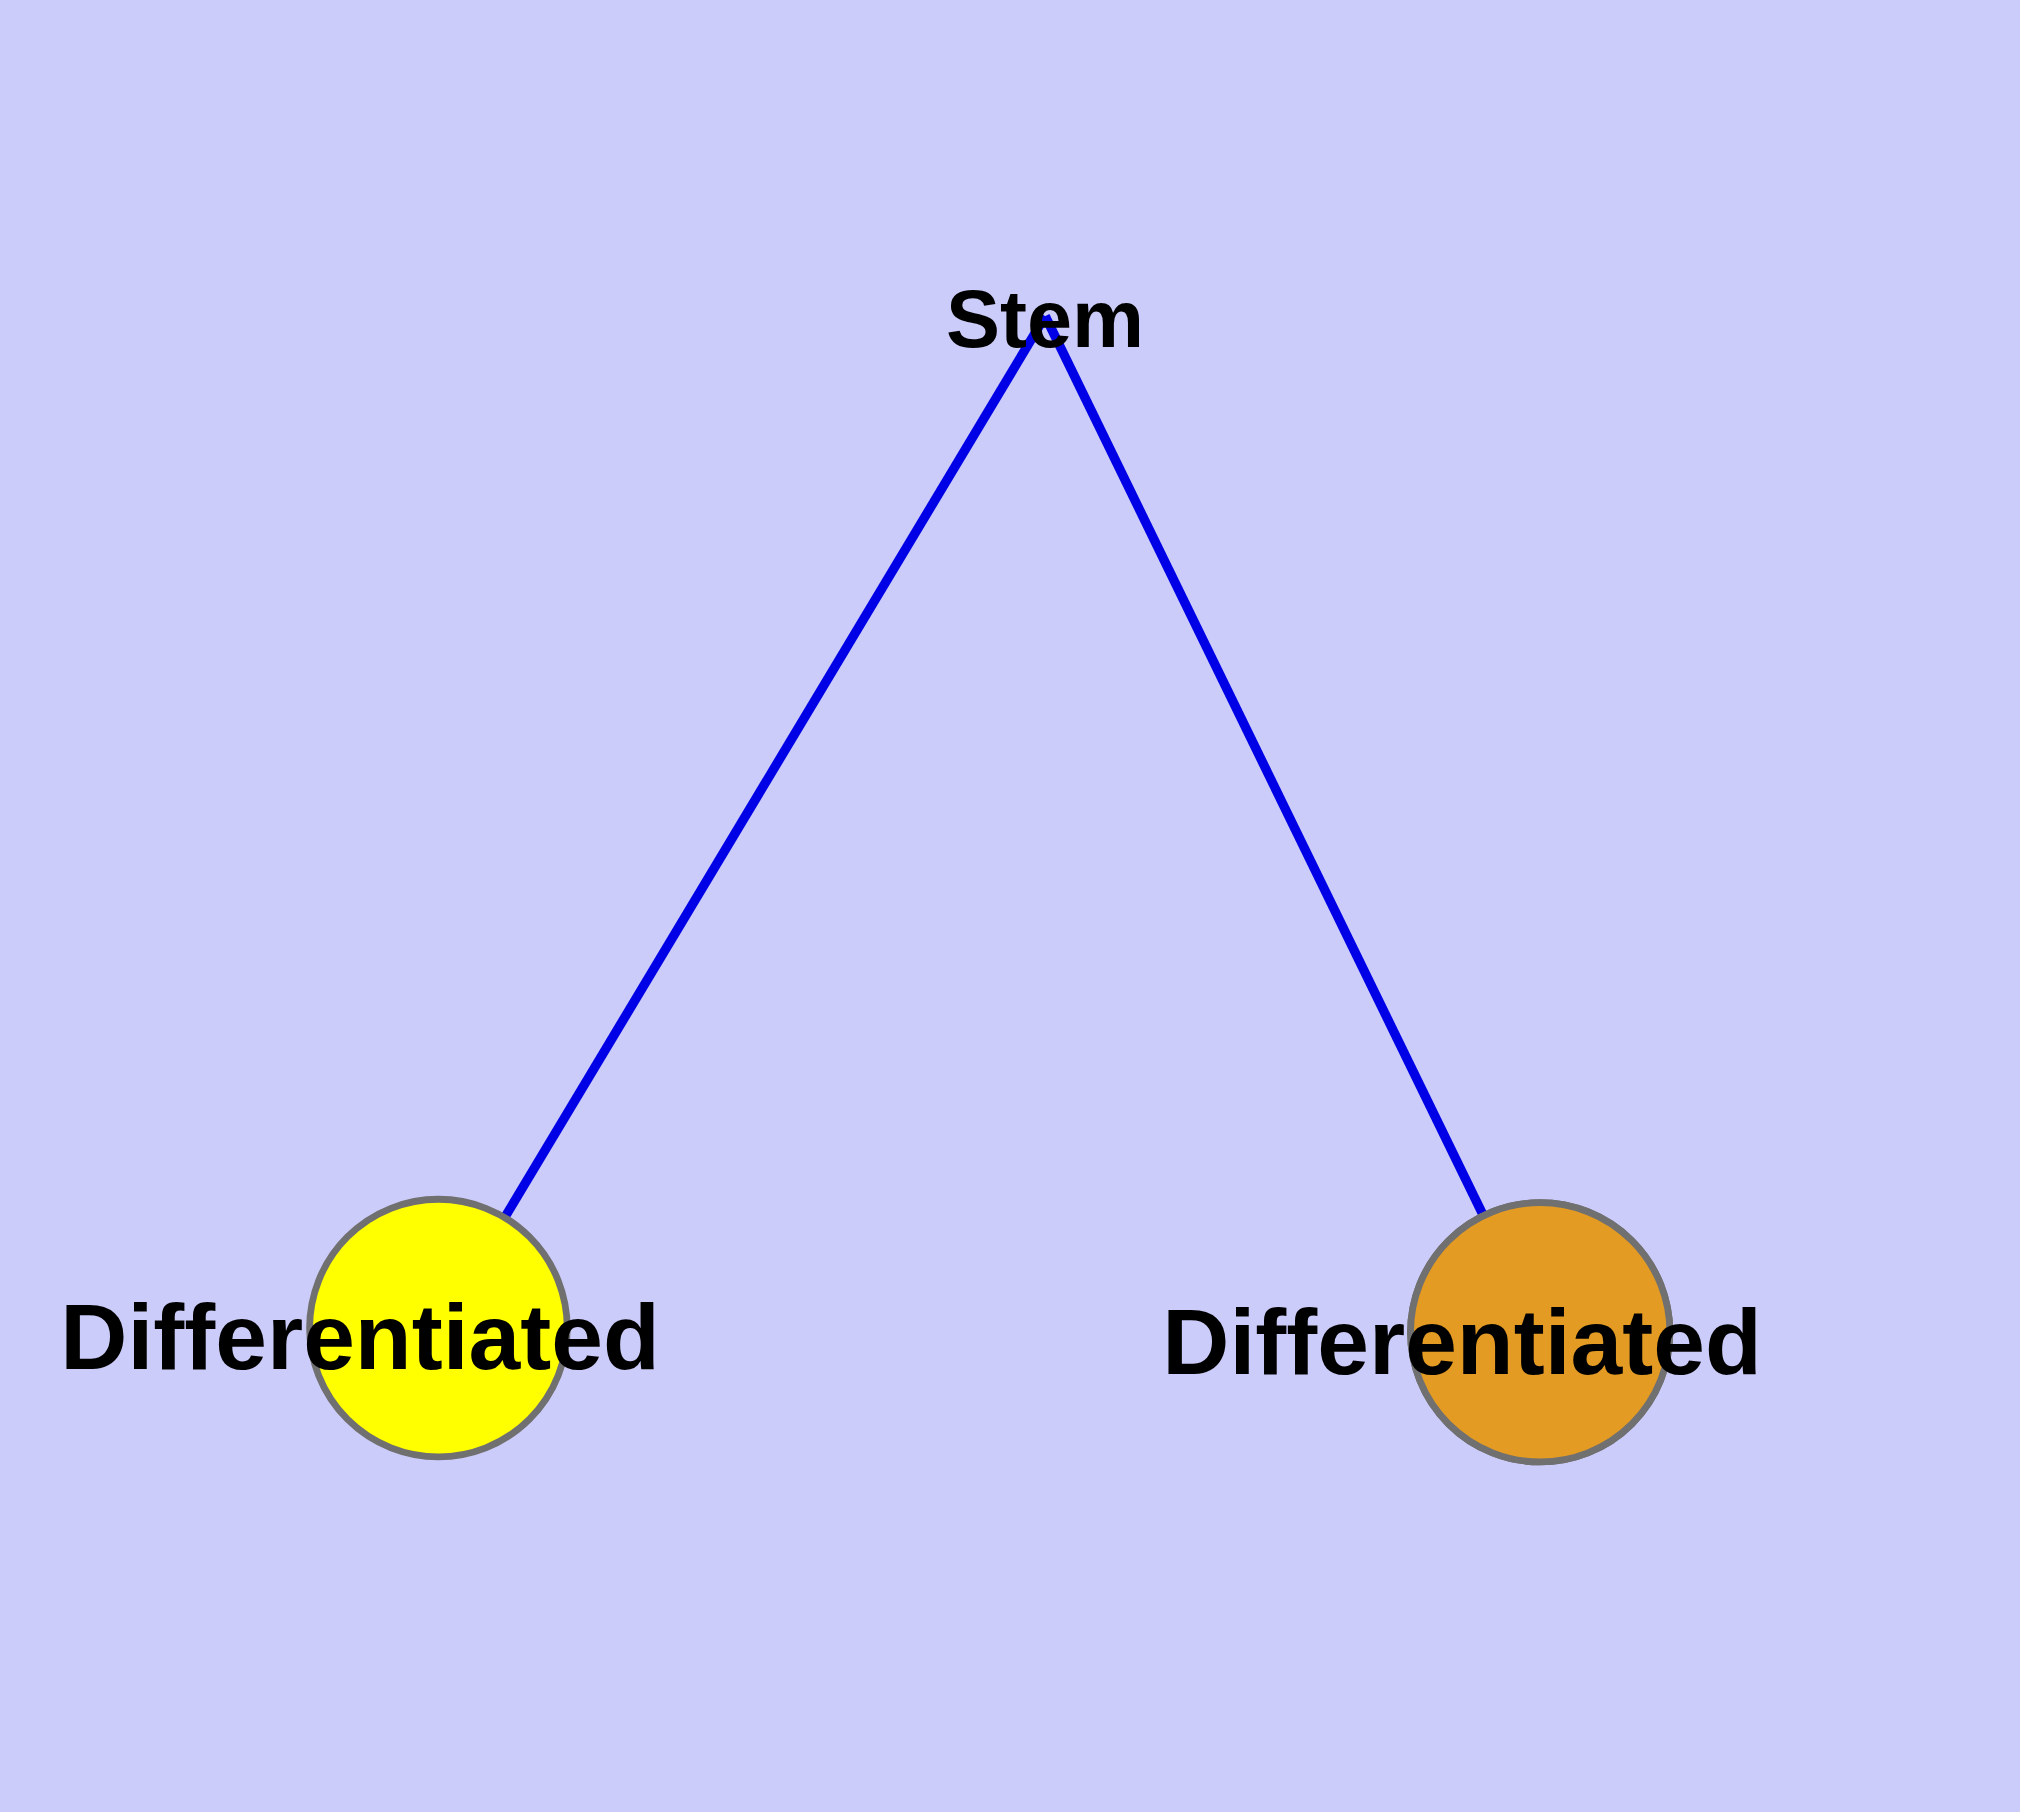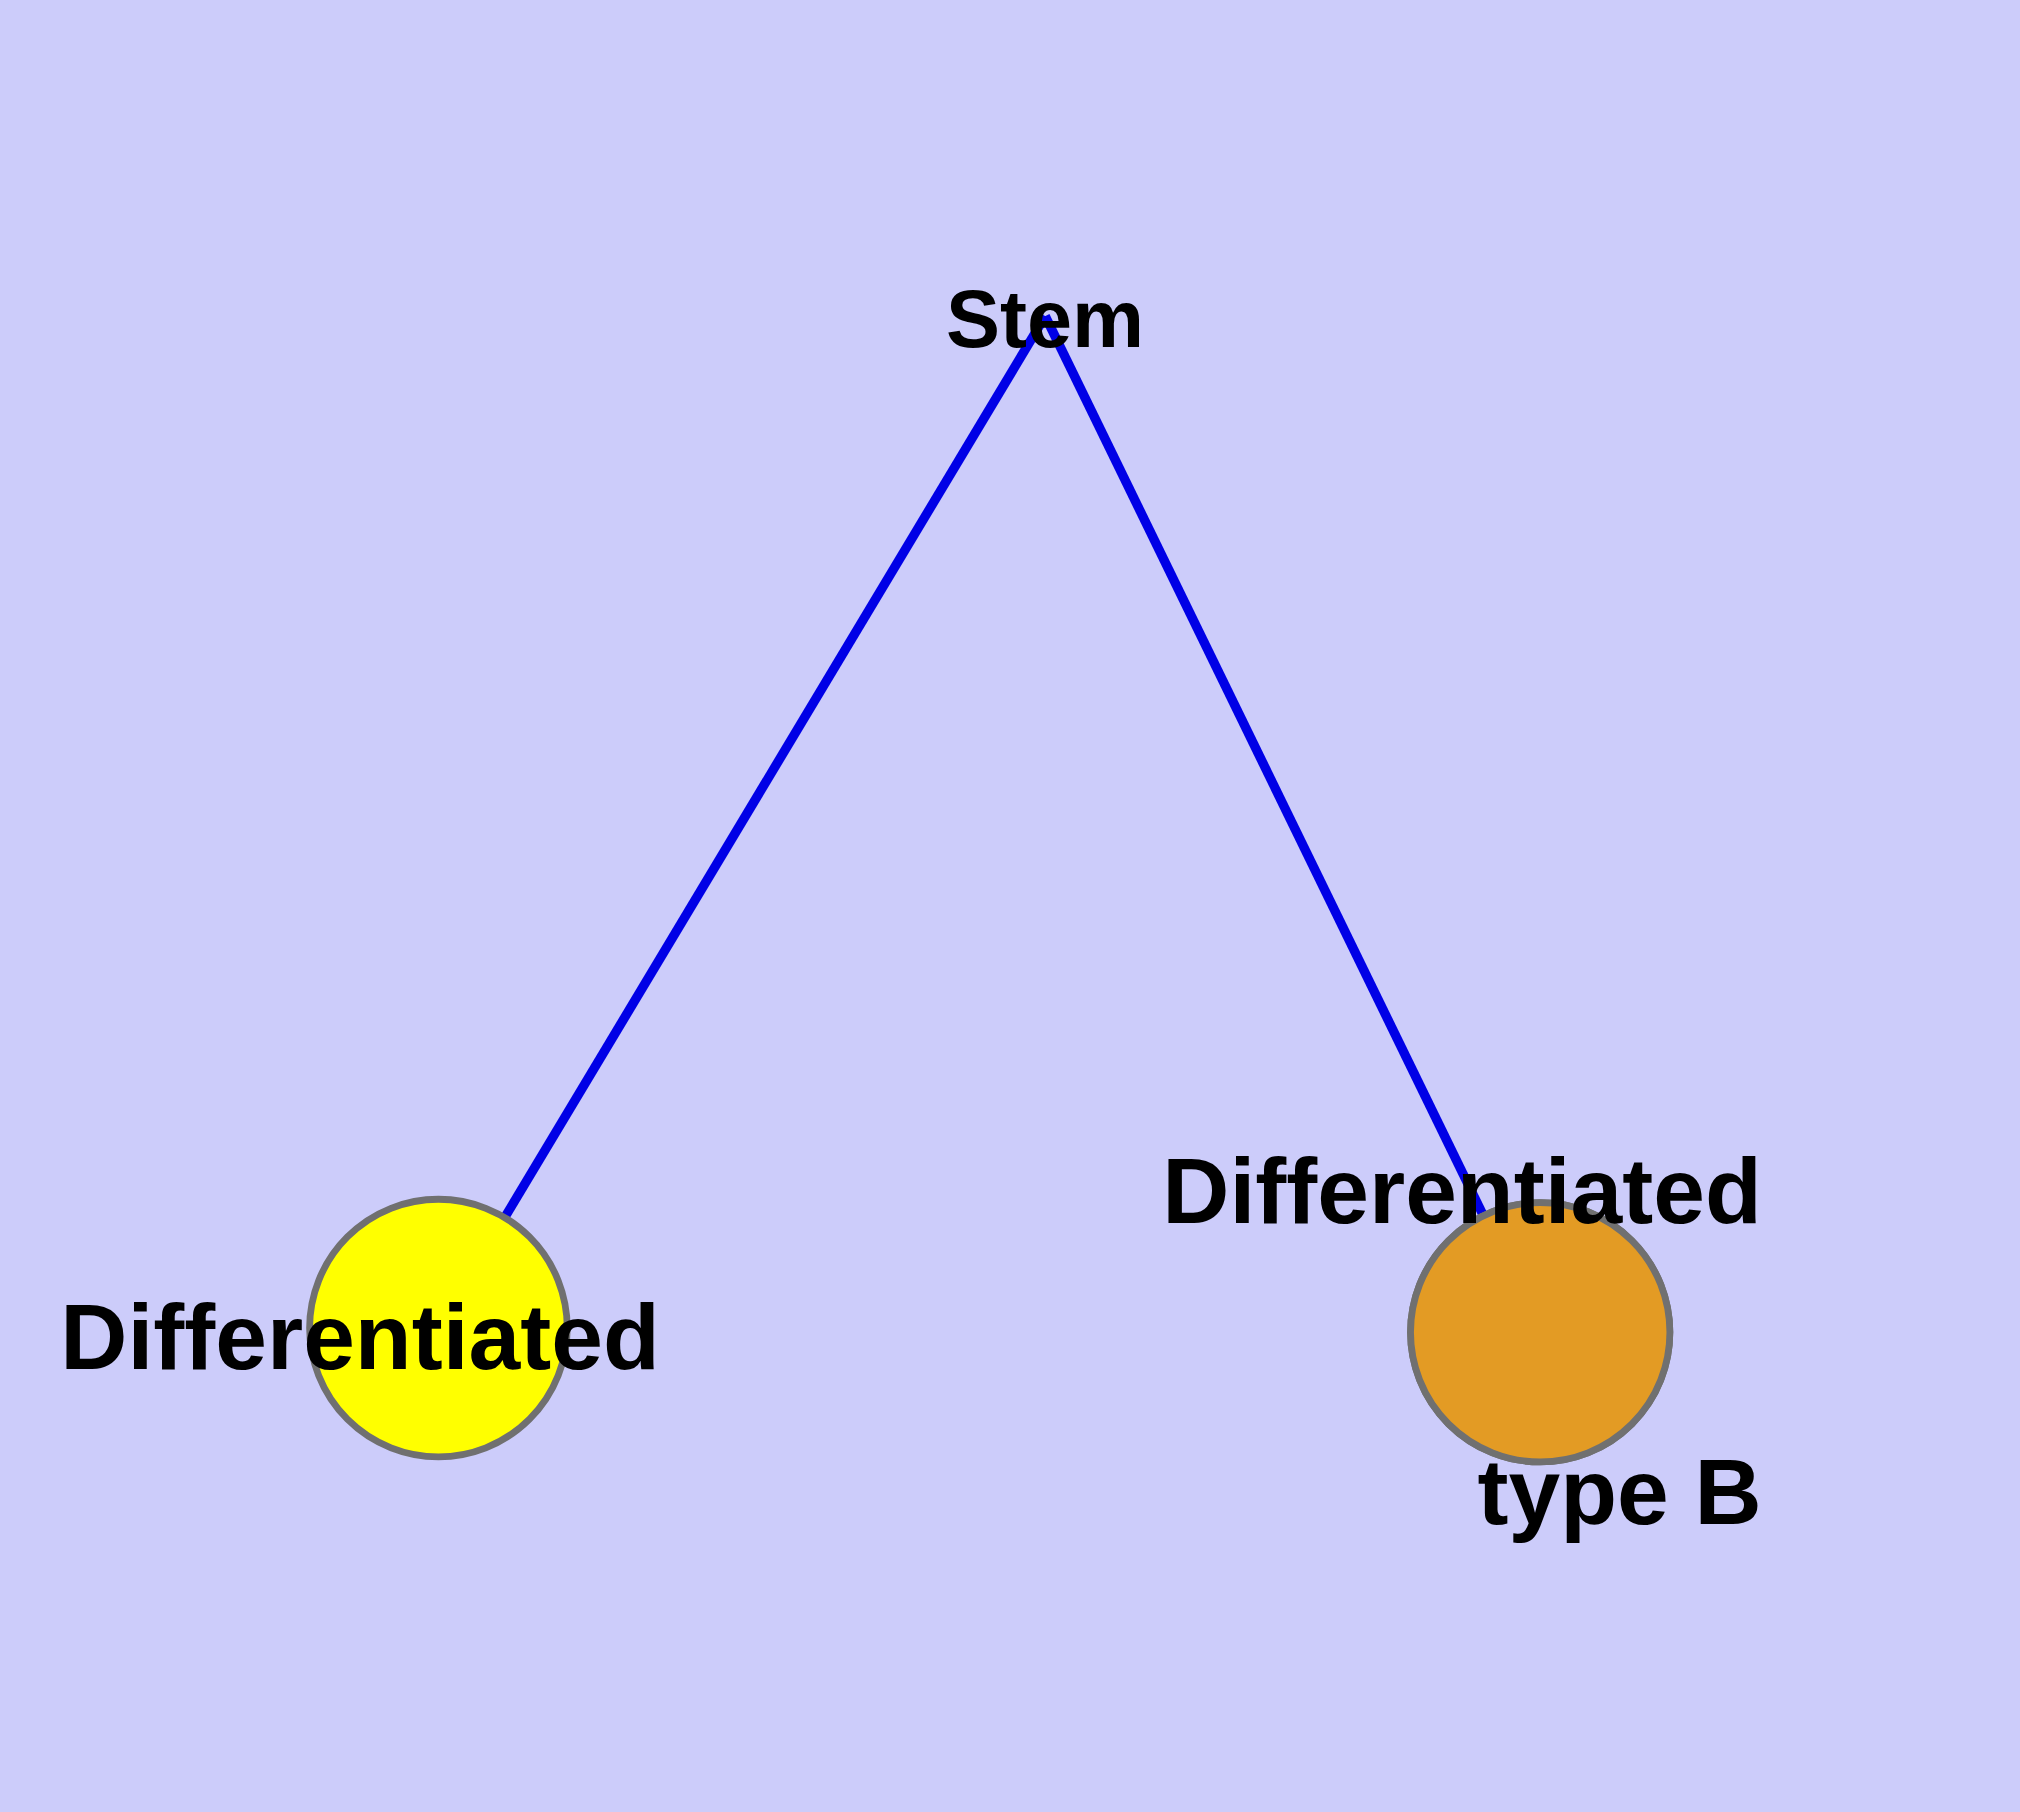--- a/index.html
+++ b/index.html
@@ -25,21 +25,21 @@
     top: 0;
     width: 2021px;
     height: 1812px;
     display: block;
   }
   .node-label {
     position: absolute;
     font-family: "Liberation Sans", sans-serif;
     font-weight: bold;
     color: #000000;
-    text-align: right;
+    text-align: center;
     line-height: 1.08;
     white-space: pre;
     pointer-events: none;
     transform: translate(-50%, -50%);
   }
   #label-stem {
     font-size: 81px;
     left: 1045px;
     top: 320px;
   }
@@ -78,17 +78,16 @@
   <div class="node-label" id="label-stem" style="left: 1045px; top: 320px; font-size: 81px; color: rgb(0, 0, 0);">
     <div>Stem</div>
   </div>
 
   <div class="node-label" id="label-diff-a" style="left: 360px; top: 1337px; font-size: 93px; color: rgb(0, 0, 0);">
     <div>Differentiated</div>
   </div>
 
   <div class="node-label" id="label-diff-b" style="left: 1462px; top: 1342px; font-size: 93px; color: rgb(0, 0, 0);">
     <div>Differentiated</div>
-    <div>type B</div>
   </div>
 
 </div>
 
 
 </body></html>

